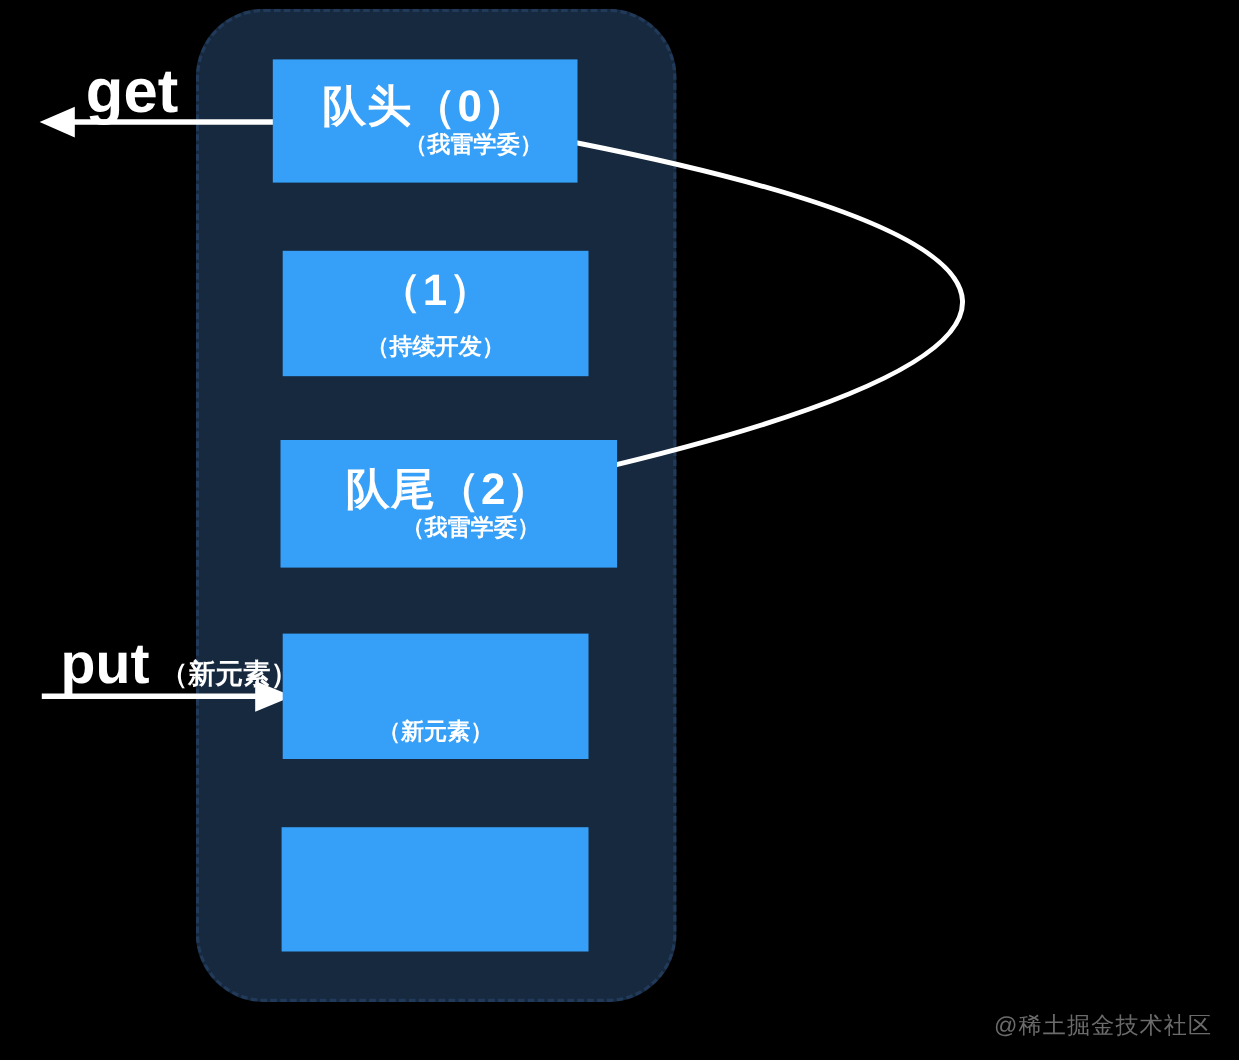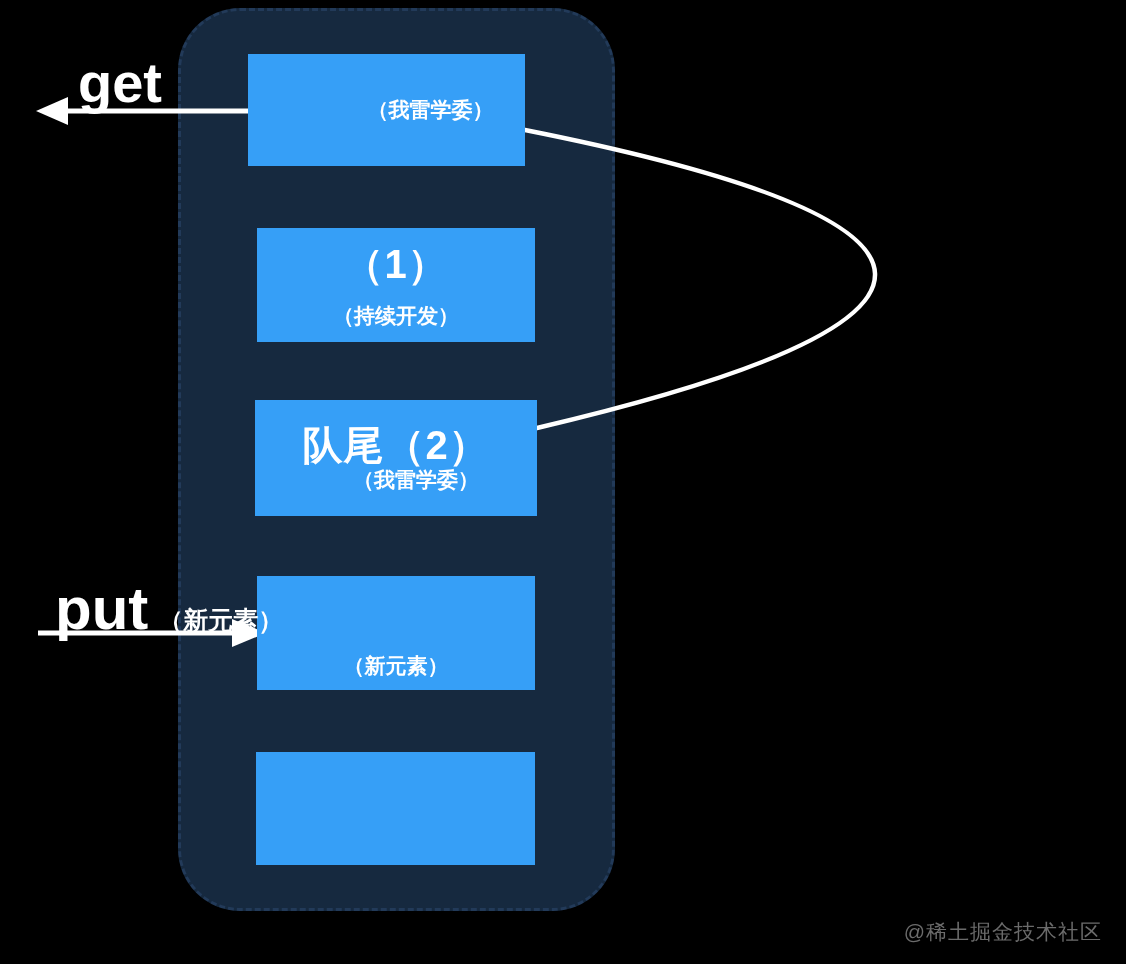--- a/index.html
+++ b/index.html
@@ -45,40 +45,40 @@
   }
   .box .subtitle {
     font-size: 21px;
     font-weight: bold;
     line-height: 1.2;
     margin-top: 17px;
     white-space: nowrap;
   }
   .box1 { left: 248px; top: 54px;  width: 277px; height: 112px; }
   .box2 { left: 257px; top: 228px; width: 278px; height: 114px; }
-  .box3 { left: 255px; top: 400px; width: 282px; height: 116px; }
+  .box3 { left: 255px; top: 400px; width: 306px; height: 116px; }
   .box4 { left: 257px; top: 576px; width: 278px; height: 114px; justify-content: flex-end; padding-bottom: 12px; }
   .box5 { left: 256px; top: 752px; width: 279px; height: 113px; }
   .box1 .subtitle { transform: translateX(44px); margin-top: 0; }
   .box3 .subtitle { transform: translateX(20px); margin-top: 0; }
 
   .get-label {
     position: absolute;
     left: 78px; top: 50px;
     font-size: 56px;
     font-weight: bold;
   }
   .put-row {
     position: absolute;
     left: 55px; top: 574px;
     display: flex;
     align-items: baseline;
     white-space: nowrap;
   }
-  .put-label { font-size: 60px; font-weight: bold; }
+  .put-label { font-size: 52px; font-weight: bold; }
   .put-note  { font-size: 25px; font-weight: bold; margin-left: 10px; }
 
   .qsize {
     position: absolute;
     left: 884px; top: 242px;
     font-size: 48px;
     font-weight: bold;
     white-space: nowrap;
   }
   .qsize .fn {
@@ -115,20 +115,21 @@
 
     <g>
       <line x1="38" y1="633" x2="236" y2="633" stroke="#ffffff" stroke-width="5"></line>
       <polygon points="266,633 232,619 232,647" fill="#ffffff"></polygon>
     </g>
 
     <path d="M 525 130 Q 1219 268 537 428" fill="none" stroke="#ffffff" stroke-width="4.5" stroke-linecap="round"></path>
   </svg>
 
   <div class="box box1">
+    <div class="title">队头（0）</div>
     <div class="subtitle">（我雷学委）</div>
   </div>
 
   <div class="box box2">
     <div class="title">（1）</div>
     <div class="subtitle">（持续开发）</div>
   </div>
 
   <div class="box box3">
     <div class="title">队尾（2）</div>

